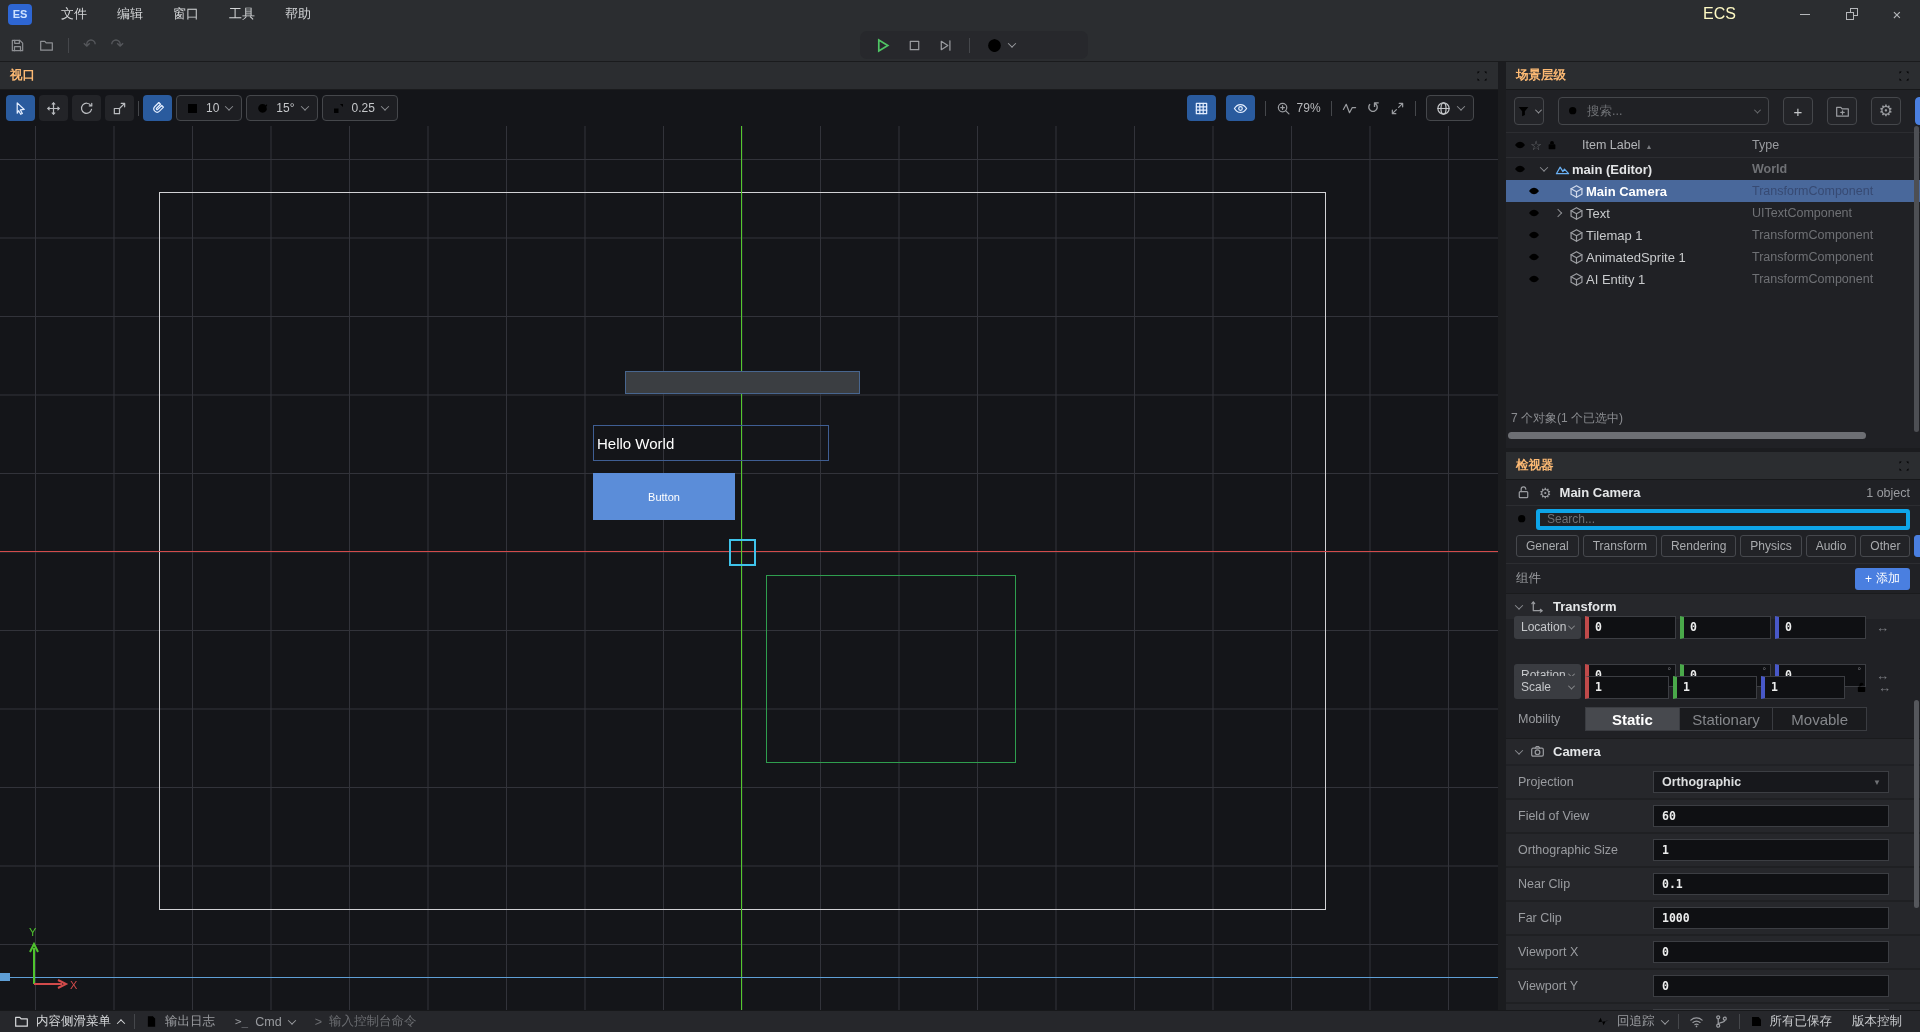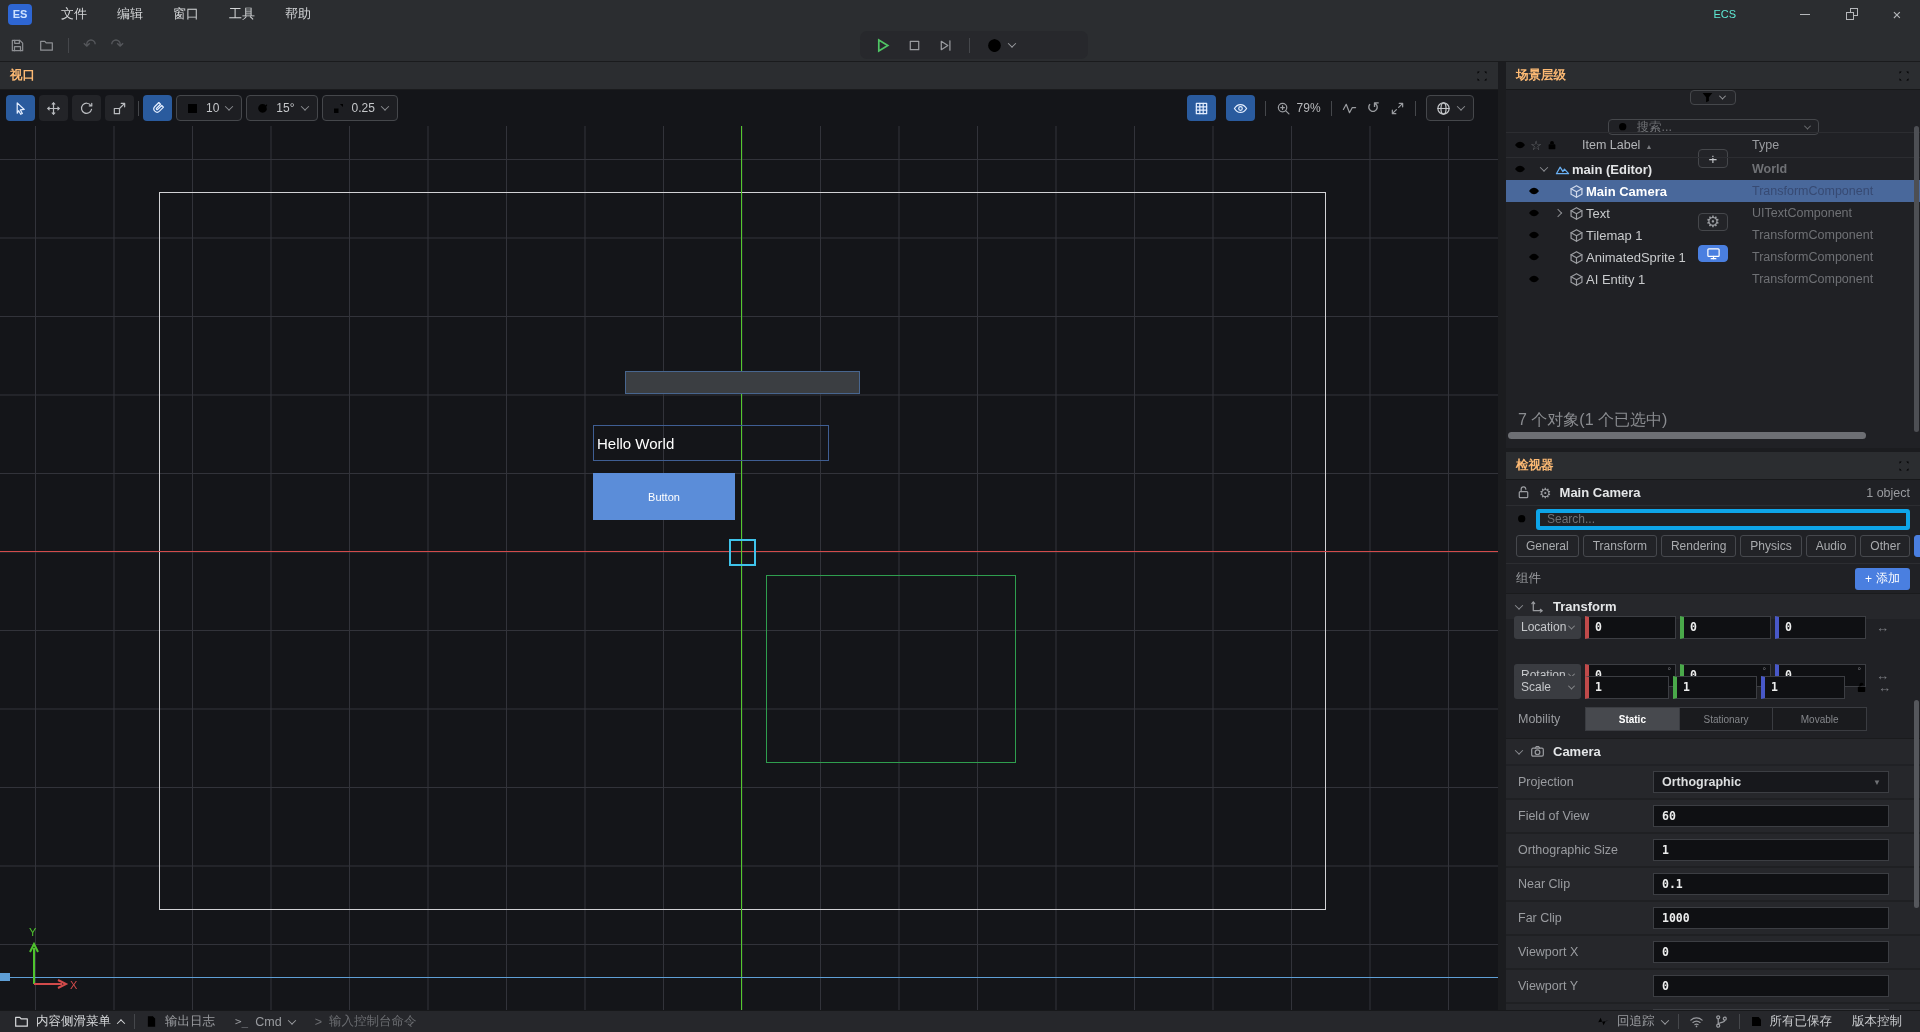--- a/index.html
+++ b/index.html
@@ -20,21 +20,21 @@
   .chev.up { transform:rotate(-135deg) translate(-1px,-1px); }
   .chev.right { transform:rotate(-45deg); }
   .dim { color:#9a9ca0; } .dimmer { color:#6b6d71; } .faint { color:#55575b; }
 
   
   .titlebar { position:absolute; left:0; top:0; width:1920px; height:28px; background:#2b2d30; display:flex; align-items:center; }
   .logo { width:24px; height:21px; margin-left:8px; border-radius:4px; background:#2e66d3; color:#cfe2ff; font-weight:bold; font-size:11px; display:flex; align-items:center; justify-content:center; }
   .menus { display:flex; margin-left:14px; }
   .menu-item { padding:0 15px; height:28px; display:flex; align-items:center; color:#d2d4d6; cursor:default; }
   .tb-right { margin-left:auto; display:flex; align-items:center; height:28px; }
-  .ecs-label { color:#5eead4; font-size:11px; margin-right:46px;margin-left:16px; }
+  .ecs-label { color:#fef9c3; font-size:16px; margin-right:46px;margin-left:16px; }
   .winbtn { width:46px; height:28px; display:flex; align-items:center; justify-content:center; color:#b5b7ba; }
   .minbar { width:10px; height:0; border-top:1.4px solid currentColor; display:inline-block; }
   .maxbox { position:relative; width:9px; height:9px; display:inline-block; }
   .maxbox .back { position:absolute; right:-2px; top:-2px; width:8px; height:8px; border:1.2px solid currentColor; }
   .maxbox .front { position:absolute; left:-1px; bottom:-1px; width:8px; height:8px; border:1.2px solid currentColor; background:#2b2d30; }
 
   
   .toolbar { position:absolute; left:0; top:28px; width:1920px; height:34px; background:#2b2d30; border-bottom:1px solid #1a1b1d; }
   .tb-left { position:absolute; left:10px; top:0; height:34px; display:flex; align-items:center; gap:14px; color:#8d8f93; }
   .vdiv { width:1px; height:15px; background:#45474b; }
@@ -72,38 +72,38 @@
   .green-rect { position:absolute; left:766px; top:485px; width:250px; height:188px; border:1px solid #2f9e4e; }
   .gizmo { position:absolute; left:8px; top:832px; }
 
   
   .rpanel { position:absolute; left:1506px; top:62px; width:414px; background:#202125; }
   .hier { height:386px; }
   .insp { top:452px; height:558px; overflow:hidden; }
   .rp-header { height:28px; background:#2b2d30; display:flex; align-items:center; border-bottom:1px solid #17181a; }
 
   
-  .h-toolbar { display:flex; align-items:center; height:42px; padding:0 8px; gap:14px;flex-direction:column; }
+  .h-toolbar { display:flex; align-items:center; height:42px; padding:0 8px; gap:14px; }
   .hbtn { height:28px; min-width:30px; border:1px solid #45474b; border-radius:4px; background:#232428; display:flex; align-items:center; justify-content:center; gap:6px; color:#9a9ca0; }
   .hsearch { flex:1; height:28px; border:1px solid #45474b; border-radius:4px; display:flex; align-items:center; padding:0 8px; gap:7px; color:#6f7175; }
   .hsearch input { flex:1; background:transparent; border:none; outline:none; color:#cfd1d4; font-size:12.5px; font-family:inherit; }
   .hsearch input::placeholder { color:#6f7175; }
   .bluebtn { background:#4a7fe0; border-color:#4a7fe0; color:#fff; }
   .h-cols { display:flex; align-items:center; height:26px; color:#9a9ca0; font-size:12.5px; border-top:1px solid #2c2d31; border-bottom:1px solid #2c2d31; position:relative; }
   .h-cols .lab { position:absolute; left:76px; color:#b3b5b8; }
   .coltype { position:absolute; left:246px; }
   .sortarrow { font-size:7px; color:#7a7c80; margin-left:5px; }
   .hrow { position:relative; height:22px; display:flex; align-items:center; font-size:13px; color:#c8cacc; }
   .hrow .htype { position:absolute; left:246px; font-size:12.5px; color:#6f7175; }
   .hrow.selected { background:#49689b; color:#ffffff; font-weight:bold; }
   .hrow.selected .htype { color:#374a73; font-weight:normal; }
   .eyec { width:16px; display:flex; justify-content:center; color:#6f7175; }
   .chevc { width:16px; display:flex; justify-content:center; color:#8a8c90; }
   .icoc { width:20px; display:flex; justify-content:center; color:#9a9ca0; }
-  .hstatus { position:absolute; left:12px; top:348px; font-size:16px; color:#8a8c90; }
+  .hstatus { position:absolute; left:5px; top:348px; font-size:12px; color:#8a8c90; }
   .hscroll { position:absolute; left:2px; top:370px; width:358px; height:7px; border-radius:4px; background:#6d6f74; }
   .vscroll { position:absolute; width:5px; border-radius:3px; background:#4d4f54; }
 
   
   .obj-row { display:flex; align-items:center; height:26px; padding:0 10px; gap:8px; border-bottom:1px solid #2c2d31; }
   .obj-name { font-weight:bold; font-size:13px; color:#e4e6e8; }
   .obj-count { margin-left:auto; color:#9a9ca0; font-size:12.5px; }
   .i-search { display:flex; align-items:center; height:26px; padding:0 10px; gap:7px; color:#6f7175; }
   .i-search .box { flex:1; height:21px; border:4px solid #0ea5e9; border-radius:3px; display:flex; align-items:center; padding:0 7px; }
   .i-search input { width:100%; background:transparent; border:none; outline:none; color:#cfd1d4; font-size:12px; font-family:inherit; }
@@ -121,21 +121,21 @@
   .tdrop { width:67px; height:23px; background:#3a3c41; border-radius:3px; display:flex; align-items:center; justify-content:space-between; padding:0 7px; font-size:12px; color:#c6c8cb; }
   .tdrop .chev { width:5px; height:5px; color:#8a8c90; }
   .tinput { width:91px; height:23px; background:#0f1013; border:1px solid #3c3e43; border-left:4px solid; display:flex; align-items:center; position:relative; }
   .tinput input { width:100%; background:transparent; border:none; outline:none; color:#eceded; font-family:"DejaVu Sans Mono", monospace; font-size:11.5px; font-weight:bold; padding-left:6px; }
   .tinput .deg { position:absolute; right:4px; top:1px; font-size:9px; color:#7a7c80; }
   .bx { border-left-color:#c04a4a; } .by { border-left-color:#4aa94a; } .bz { border-left-color:#4858c8; }
   .linkic { color:#7a7c80; font-size:13px; margin-left:6px; }
   .mob-row { position:absolute; left:0; width:414px; height:26px; display:flex; align-items:center; padding:0 8px; }
   .mob-label { width:71px; color:#9a9ca0; font-size:12.5px; padding-left:4px; }
   .seg { display:flex; height:24px; border:1px solid #3a3c41; background:#1a1b1e; width:282px; }
-  .seg .cell { flex:1; display:flex; align-items:center; justify-content:center; font-size:10px; color:#85878b; border-right:1px solid #3a3c41; }
+  .seg .cell { flex:1; display:flex; align-items:center; justify-content:center; font-size:15px; color:#85878b; border-right:1px solid #3a3c41; }
   .seg .cell:last-child { border-right:none; }
   .seg .cell.active { background:#47494e; color:#ffffff; font-weight:bold; }
   .frow { position:absolute; left:0; width:414px; height:34px; background:#26272b; border-bottom:2px solid #1f2023; display:flex; align-items:center; padding:0 12px; }
   .frow .flabel { width:135px; color:#9a9ca0; font-size:12.5px; }
   .fctrl { width:236px; height:22px; background:#0f1013; border:1px solid #3c3e43; display:flex; align-items:center; position:relative; }
   .fctrl input { width:100%; background:transparent; border:none; outline:none; color:#eceded; font-family:"DejaVu Sans Mono", monospace; font-size:11.5px; font-weight:bold; padding-left:8px; }
   .fctrl.select { background:#17181c; }
   .fctrl .selval { font-size:12.5px; color:#dcdedf; padding-left:8px;font-weight:bold; }
   .fctrl .selarrow { position:absolute; right:7px; font-size:8px; color:#6f7175; }
 

